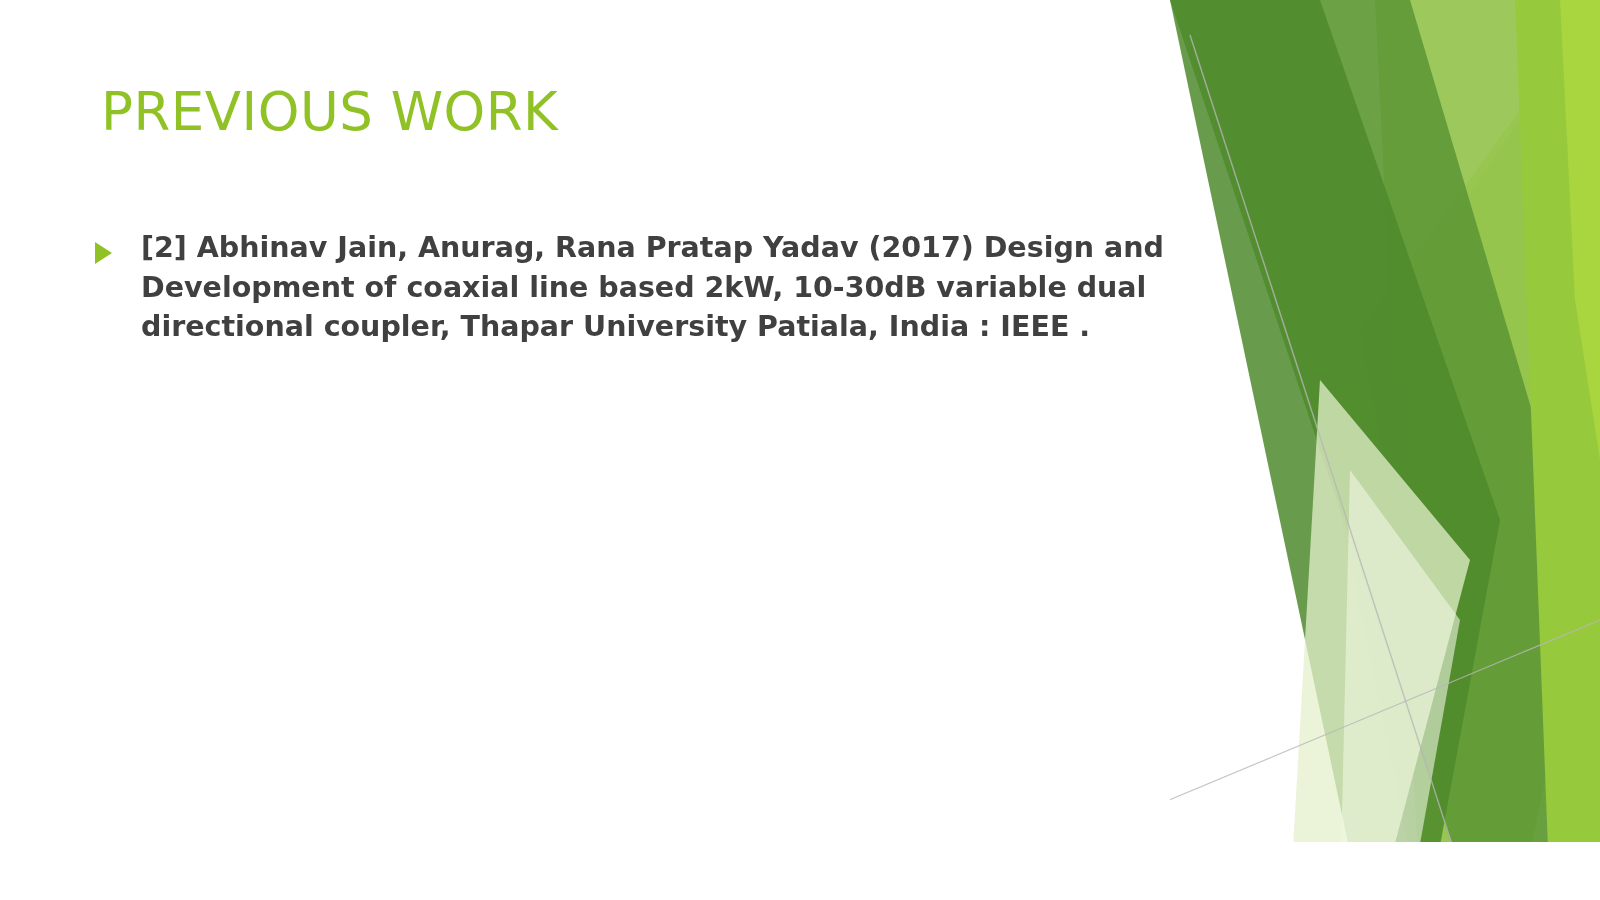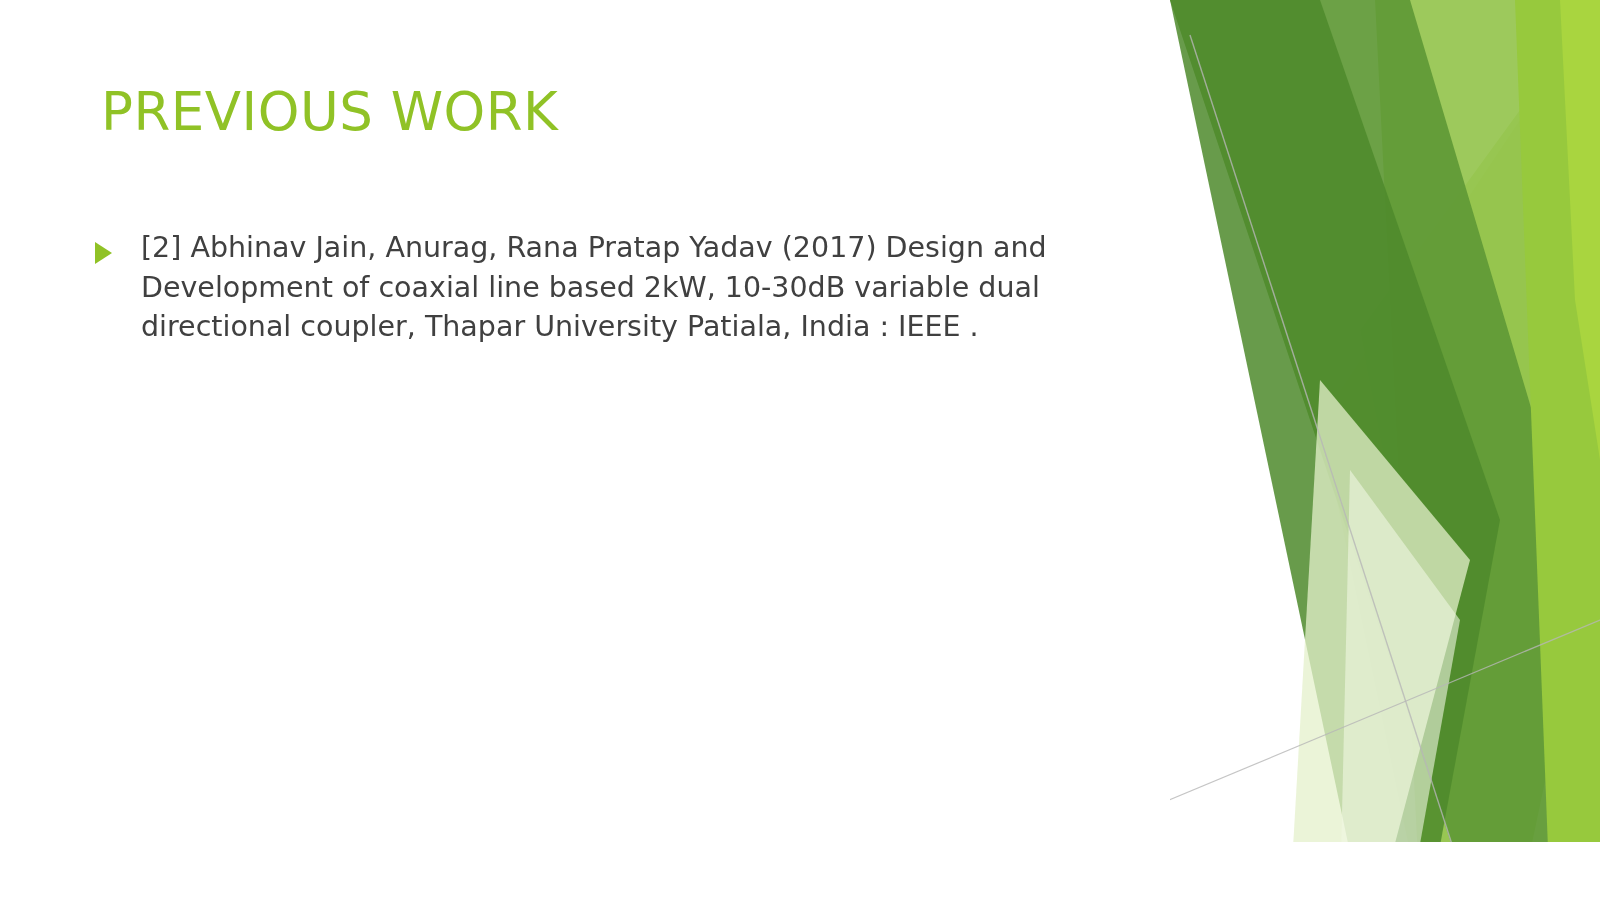--- a/index.html
+++ b/index.html
@@ -53,20 +53,21 @@
   .body {
     position: absolute;
     left: 95px;
     top: 228px;
     width: 1090px;
   }
   .bullet {
     display: flex;
     align-items: flex-start;
     margin-bottom: 60px;
+    font-weight: bold;
   }
   .bullet-marker {
     flex: 0 0 auto;
     width: 46px;
     padding-top: 14px;
     display: flex;
     justify-content: flex-start;
   }
   .tri {
     width: 0;

